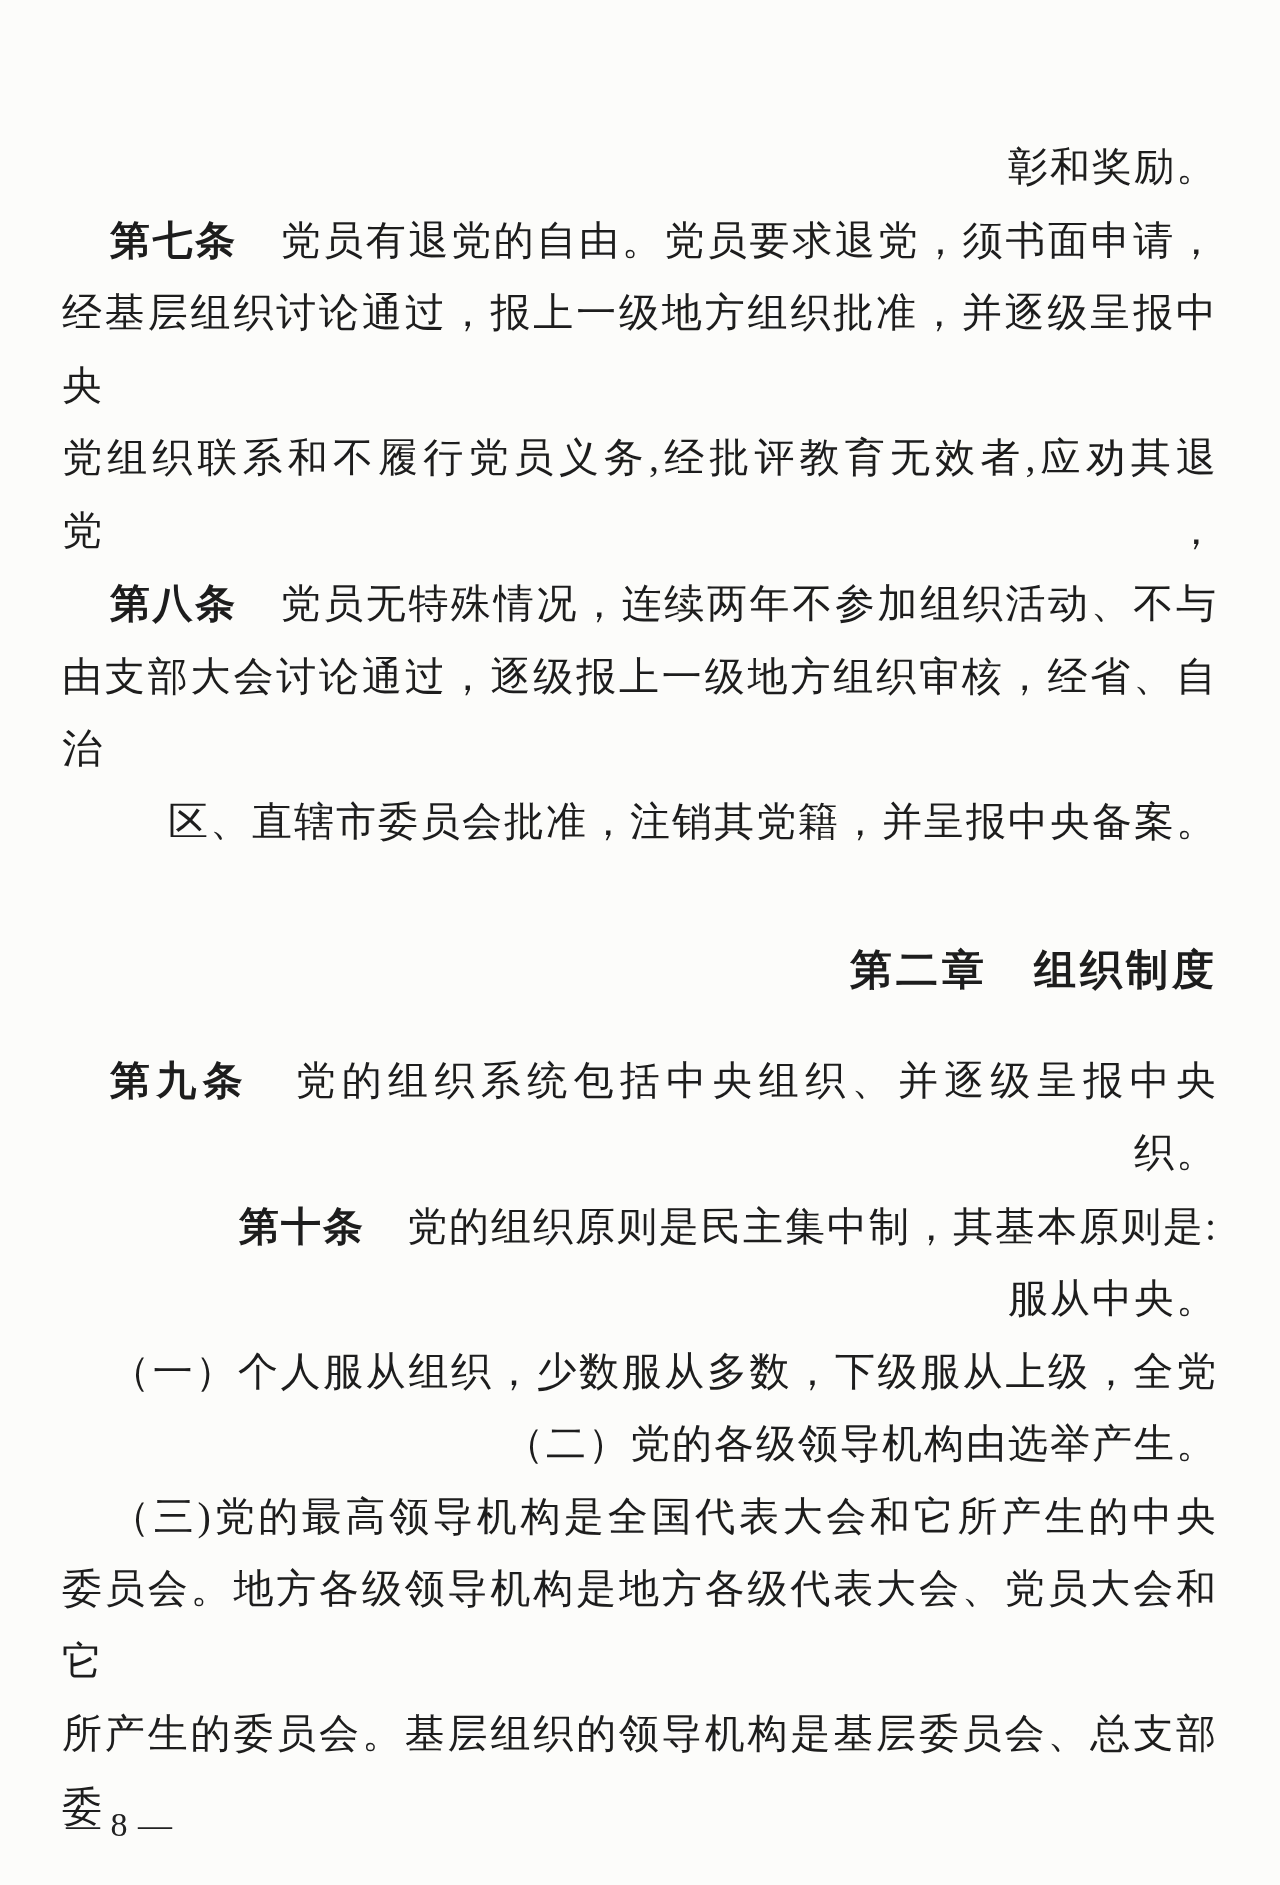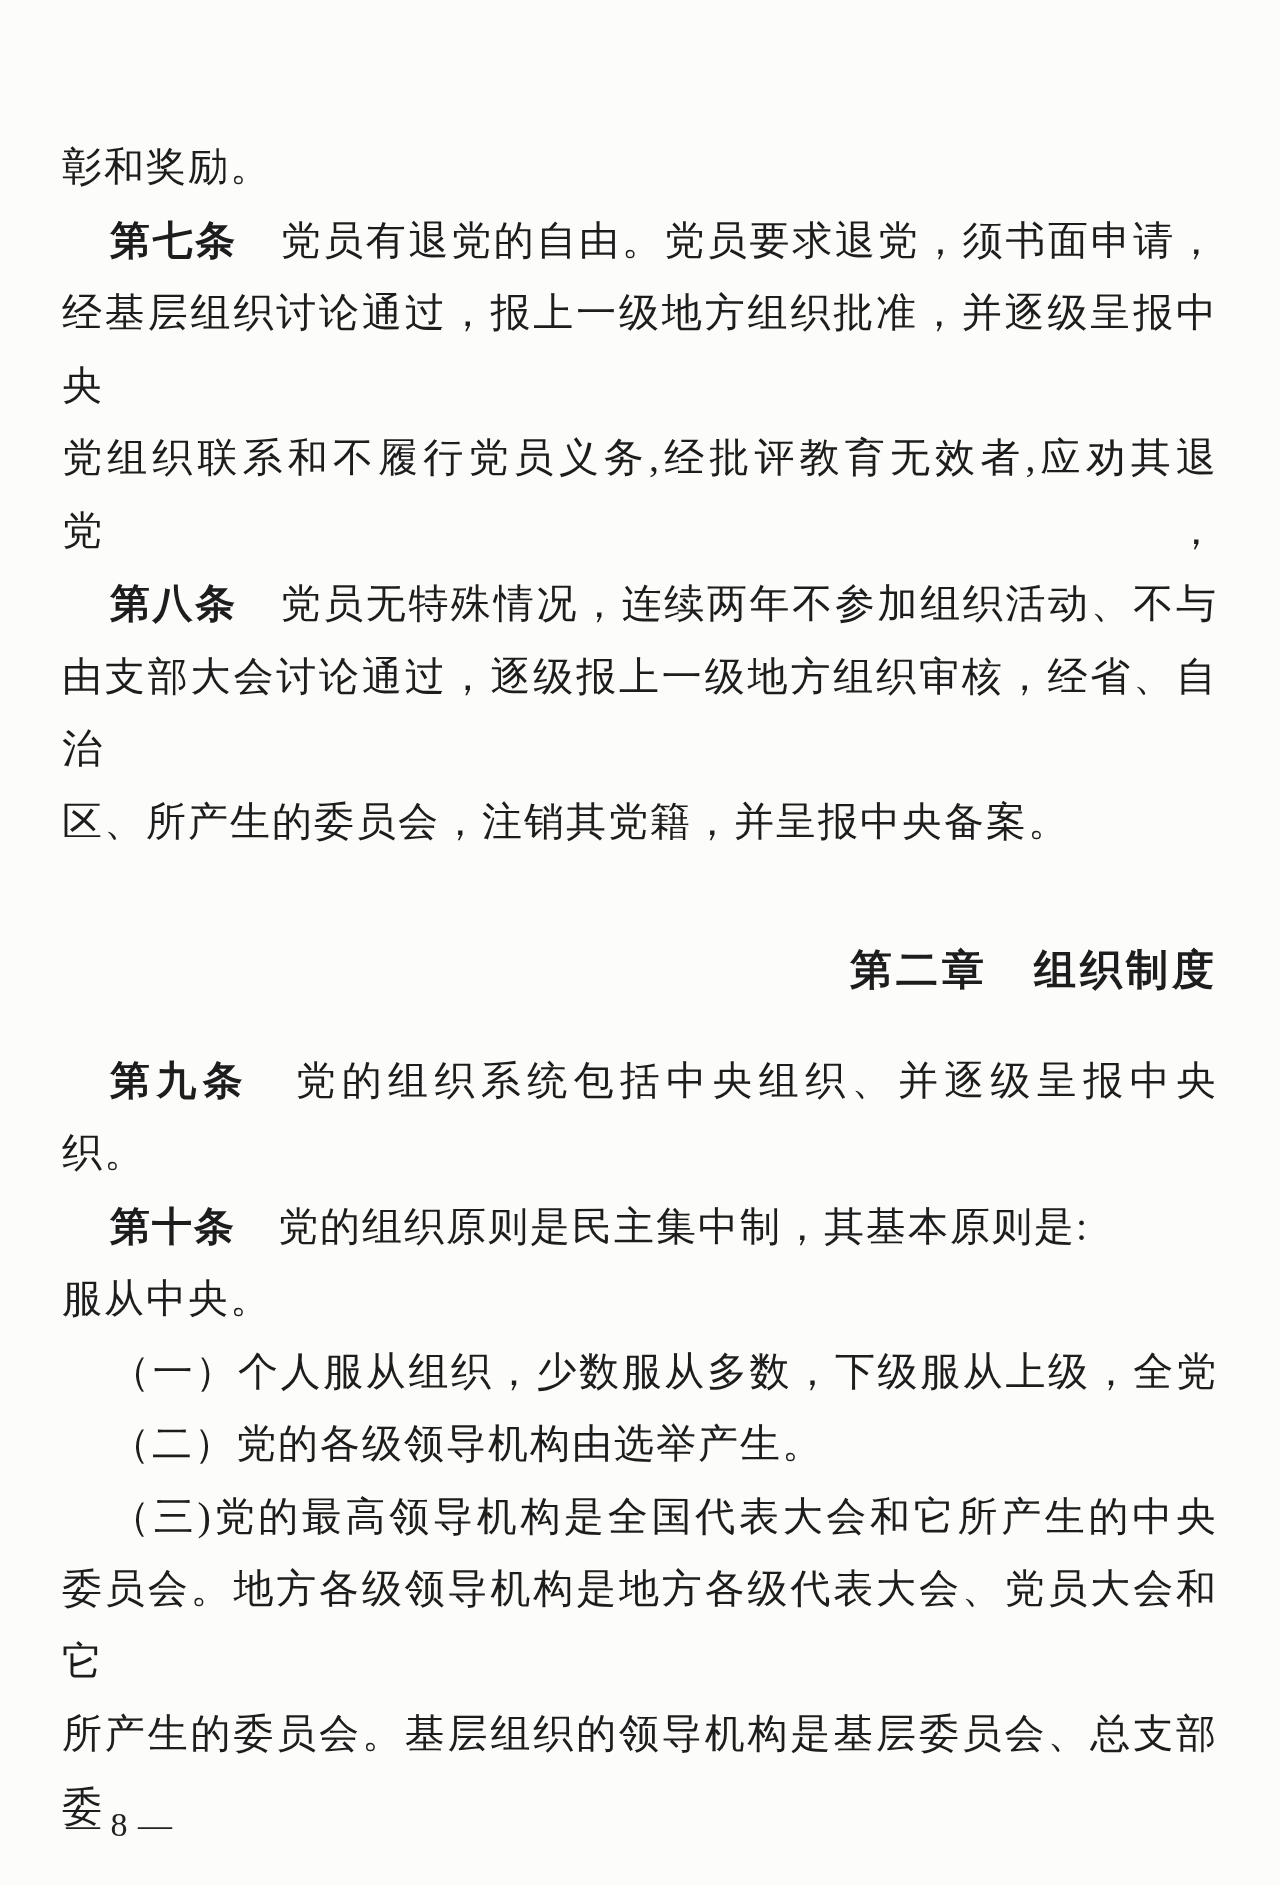--- a/index.html
+++ b/index.html
@@ -12,21 +12,21 @@
     font-family: "Liberation Serif", "DejaVu Serif", serif;
     overflow: hidden;
   }
   .content {
     padding: 131px 62px 0 62px;
   }
   .line {
     font-size: 40px;
     line-height: 72.5px;
     letter-spacing: 2px;
-    text-align: left;
+    text-align: right;
   }
   .line.fill {
     text-align: justify;
     text-align-last: justify;
     text-justify: inter-character;
   }
   .line.indent {
     text-indent: 48px;
   }
   .term {
@@ -57,21 +57,21 @@
 <body>
 
 <div class="page">
   <div class="content">
       <div class="line"><span>彰和奖励。</span></div>
       <div class="line fill indent"><span class="term">第七条</span><span>　党员有退党的自由。党员要求退党，须书面申请，</span></div>
       <div class="line fill"><span>经基层组织讨论通过，报上一级地方组织批准，并逐级呈报中央</span></div>
       <div class="line fill"><span>党组织联系和不履行党员义务,经批评教育无效者,应劝其退党，</span></div>
       <div class="line fill indent"><span class="term">第八条</span><span>　党员无特殊情况，连续两年不参加组织活动、不与</span></div>
       <div class="line fill"><span>由支部大会讨论通过，逐级报上一级地方组织审核，经省、自治</span></div>
-      <div class="line"><span>区、所产生的委员会，注销其党籍，并呈报中央备案。</span></div>
+      <div class="line"><span>区、直辖市委员会批准，注销其党籍，并呈报中央备案。</span></div>
       <div class="chapter"><span>第二章　组织制度</span></div>
       <div class="line fill indent"><span class="term">第九条</span><span>　党的组织系统包括中央组织、并逐级呈报中央</span></div>
       <div class="line"><span>织。</span></div>
       <div class="line indent"><span class="term">第十条</span><span>　党的组织原则是民主集中制，其基本原则是:</span></div>
       <div class="line"><span>服从中央。</span></div>
       <div class="line fill indent"><span>（一）个人服从组织，少数服从多数，下级服从上级，全党</span></div>
       <div class="line indent"><span>（二）党的各级领导机构由选举产生。</span></div>
       <div class="line fill indent"><span>（三)党的最高领导机构是全国代表大会和它所产生的中央</span></div>
       <div class="line fill"><span>委员会。地方各级领导机构是地方各级代表大会、党员大会和它</span></div>
       <div class="line fill"><span>所产生的委员会。基层组织的领导机构是基层委员会、总支部委</span></div>

